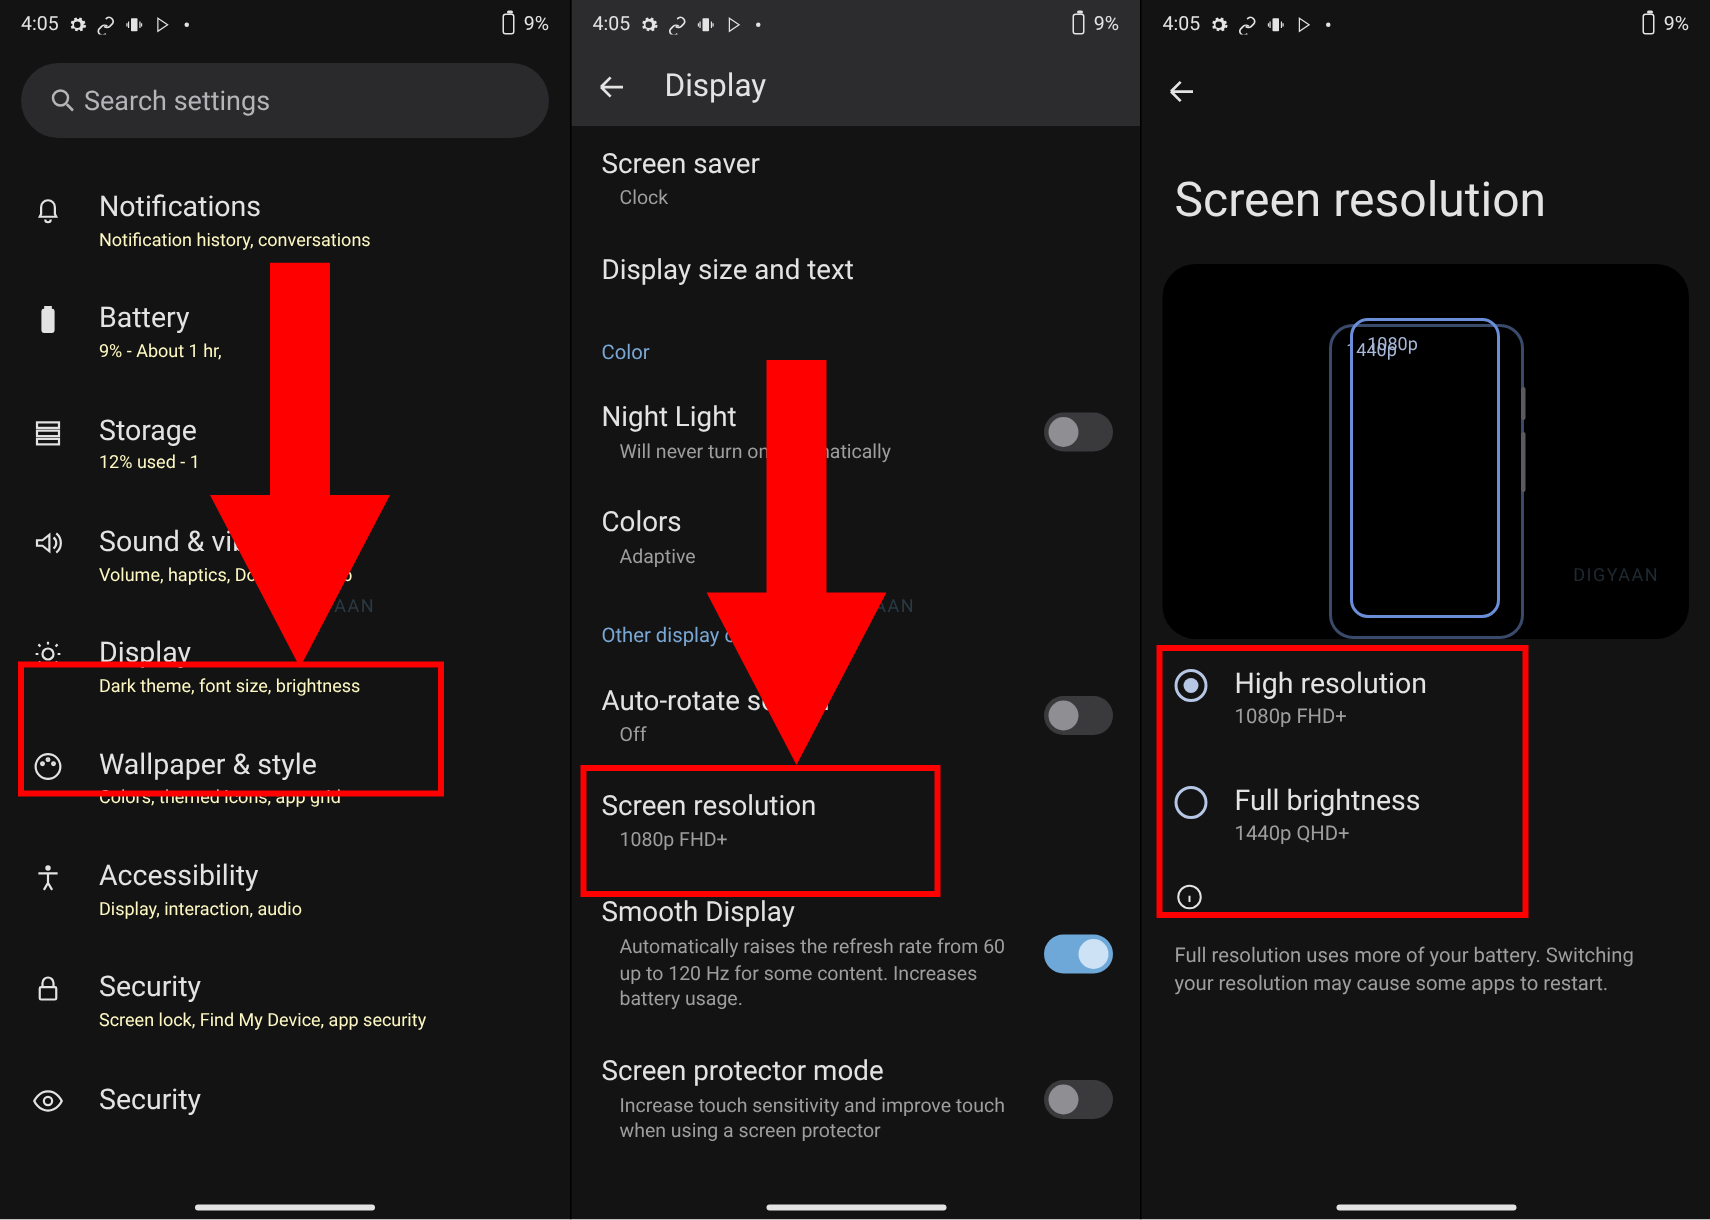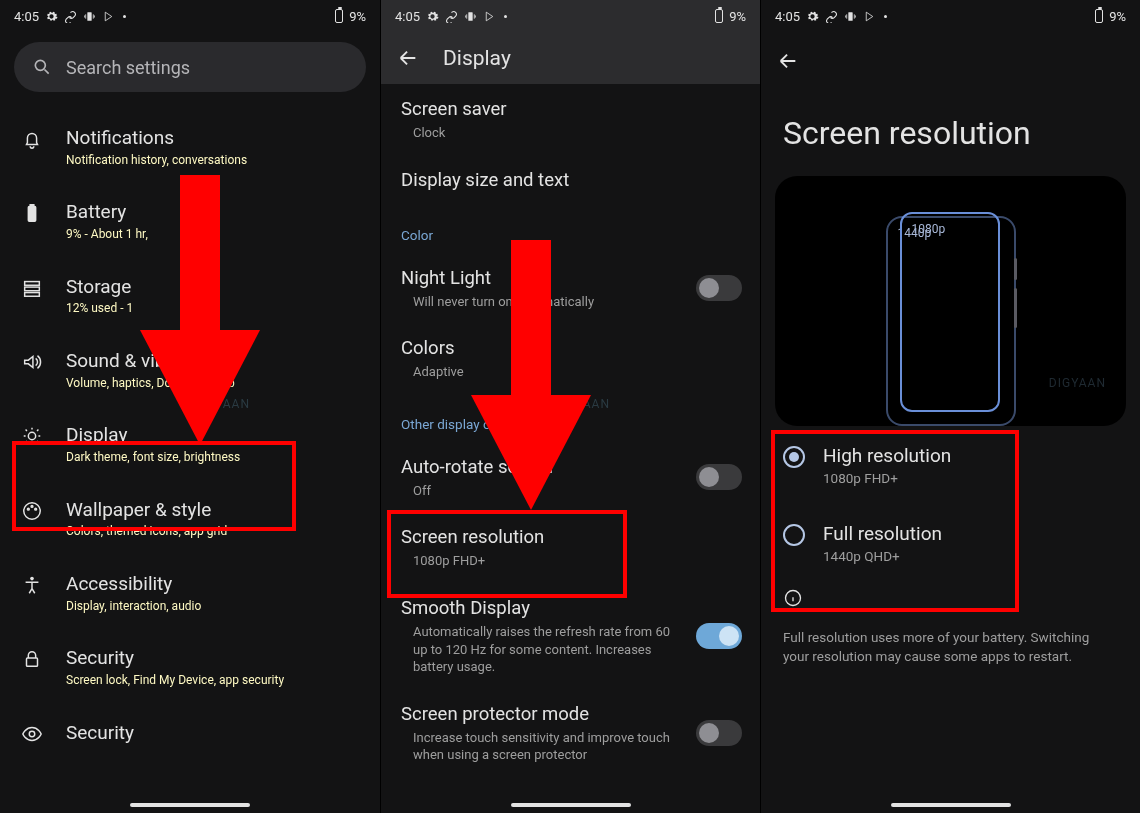--- a/index.html
+++ b/index.html
@@ -48,21 +48,21 @@
 
   
   .search-pill {
     margin: 10px 14px 18px;
     background: #2a2a2d;
     border-radius: 30px;
     height: 50px;
     display: flex;
     align-items: center;
     padding: 0 18px;
-    gap: 14px;
+    gap: 4px;
   }
   .search-pill svg { width: 20px; height: 20px; fill: #b5b5b8; }
   .search-pill span { color: #b5b5b8; font-size: 18px; }
 
   
   .row {
     display: flex;
     align-items: flex-start;
     padding: 16px 20px;
     gap: 22px;
@@ -506,21 +506,21 @@
     <div class="radio checked"></div>
     <div class="texts">
       <div class="title">High resolution</div>
       <div class="sub">1080p FHD+</div>
     </div>
   </div>
 
   <div class="radio-row">
     <div class="radio"></div>
     <div class="texts">
-      <div class="title">Full resolution</div>
+      <div class="title">Full brightness</div>
       <div class="sub">1440p QHD+</div>
     </div>
   </div>
 
   <div class="info-row">
     <svg viewBox="0 0 24 24">
         <circle cx="12" cy="12" r="9"></circle>
         <path d="M12 8h.01M12 11v5"></path>
       </svg>
   </div>

